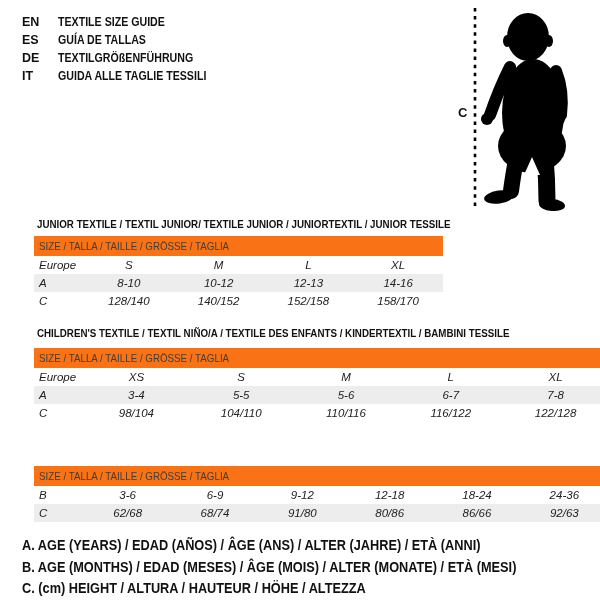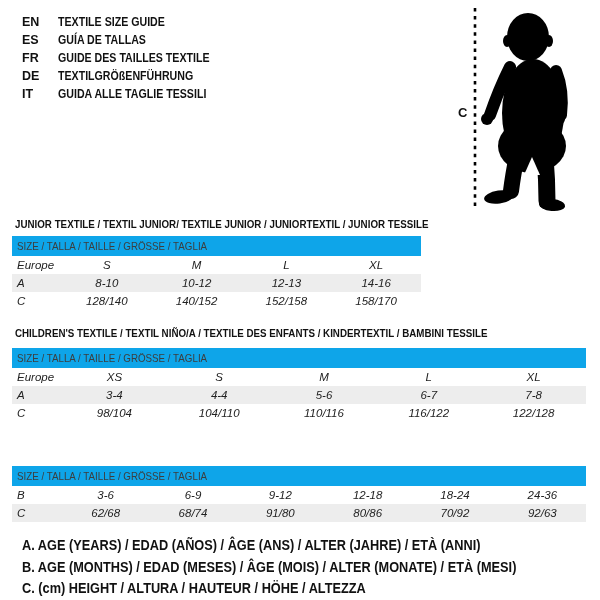--- a/index.html
+++ b/index.html
@@ -10,47 +10,46 @@
   
   .lang-block{position:absolute;left:22px;top:13px;}
   .lang-row{height:18px;line-height:18px;font-weight:700;font-size:12.5px;}
   .lang-code{display:inline-block;width:36px;}
 
   
   .figure-svg{position:absolute;left:455px;top:5px;}
   .c-label{position:absolute;left:458px;top:105px;font-weight:700;font-size:13px;}
 
   
-  .tbl{position:absolute;left:12px;}
+  .tbl{position:absolute;left:34px;}
   #t1{top:216px;width:409px;}
   #t2{top:325px;width:574px;}
   #t3{top:428px;width:574px;}
   .t-title{font-size:11.5px;font-weight:700;line-height:17px;margin-left:3px;white-space:nowrap;}
-  .size-bar{position:absolute;left:0;width:100%;height:20px;line-height:20px;background:#0ea5e9;
+  .size-bar{position:absolute;left:0;width:100%;height:20px;line-height:20px;background:#f97316;
             color:#3d3d3d;font-size:11.5px;padding-left:5px;box-sizing:border-box;overflow:hidden;}
   #t1 .size-bar{top:20px;} #t2 .size-bar{top:23px;} #t3 .size-bar{top:38px;}
   .size-table{position:absolute;left:0;width:100%;border-collapse:collapse;table-layout:fixed;}
   #t1 .size-table{top:40px;} #t2 .size-table{top:43px;} #t3 .size-table{top:58px;}
   .size-table td{height:18px;padding:0;font-size:11.5px;text-align:center;vertical-align:middle;color:#222;font-style:italic;}
   .size-table td.lbl{text-align:left;padding-left:5px;}
   .size-table tr:nth-child(2){background:#ededed;}
 
   
   .footnotes{position:absolute;left:22px;top:534px;}
   .footnote{line-height:21.5px;font-weight:700;font-size:15px;}
 </style>
 </head>
 <body>
 
 <div class="page">
 
   <div class="lang-block">
       <div class="lang-row"><span class="lang-code">EN</span><span class="cond">TEXTILE SIZE GUIDE</span></div>
       <div class="lang-row"><span class="lang-code">ES</span><span class="cond">GUÍA DE TALLAS</span></div>
-      <div class="lang-row"><span class="lang-code">FR</span><span class="cond">GUIDE DES TAILLES TEXTILE</span></div>
       <div class="lang-row"><span class="lang-code">DE</span><span class="cond">TEXTILGRÖßENFÜHRUNG</span></div>
       <div class="lang-row"><span class="lang-code">IT</span><span class="cond">GUIDA ALLE TAGLIE TESSILI</span></div>
     </div>
 
   <svg class="figure-svg" width="145" height="210" viewBox="0 0 145 210">
     <g>
       <line x1="20" y1="3" x2="20" y2="203" stroke="#000" stroke-width="2.6" stroke-dasharray="3.5 4.6"></line>
     </g>
     <g fill="#000">
 
@@ -139,21 +138,21 @@
             <td class="lbl">Europe</td>
             <td>XS</td>
             <td>S</td>
             <td>M</td>
             <td>L</td>
             <td>XL</td>
           </tr>
           <tr>
             <td class="lbl">A</td>
             <td>3-4</td>
-            <td>4-4</td>
+            <td>5-5</td>
             <td>5-6</td>
             <td>6-7</td>
             <td>7-8</td>
           </tr>
           <tr>
             <td class="lbl">C</td>
             <td>98/104</td>
             <td>104/110</td>
             <td>110/116</td>
             <td>116/122</td>
@@ -186,21 +185,21 @@
             <td>12-18</td>
             <td>18-24</td>
             <td>24-36</td>
           </tr>
           <tr>
             <td class="lbl">C</td>
             <td>62/68</td>
             <td>68/74</td>
             <td>91/80</td>
             <td>80/86</td>
-            <td>70/92</td>
+            <td>86/66</td>
             <td>92/63</td>
           </tr>
         </tbody>
       </table>
   </section>
 
   <div class="footnotes">
       <div class="footnote"><span class="cond">A. AGE (YEARS) / EDAD (AÑOS) / ÂGE (ANS) / ALTER (JAHRE) / ETÀ (ANNI)</span></div>
       <div class="footnote"><span class="cond">B. AGE (MONTHS) / EDAD (MESES) / ÂGE (MOIS) / ALTER (MONATE) / ETÀ (MESI)</span></div>
       <div class="footnote"><span class="cond">C. (cm) HEIGHT / ALTURA / HAUTEUR / HÖHE / ALTEZZA</span></div>

